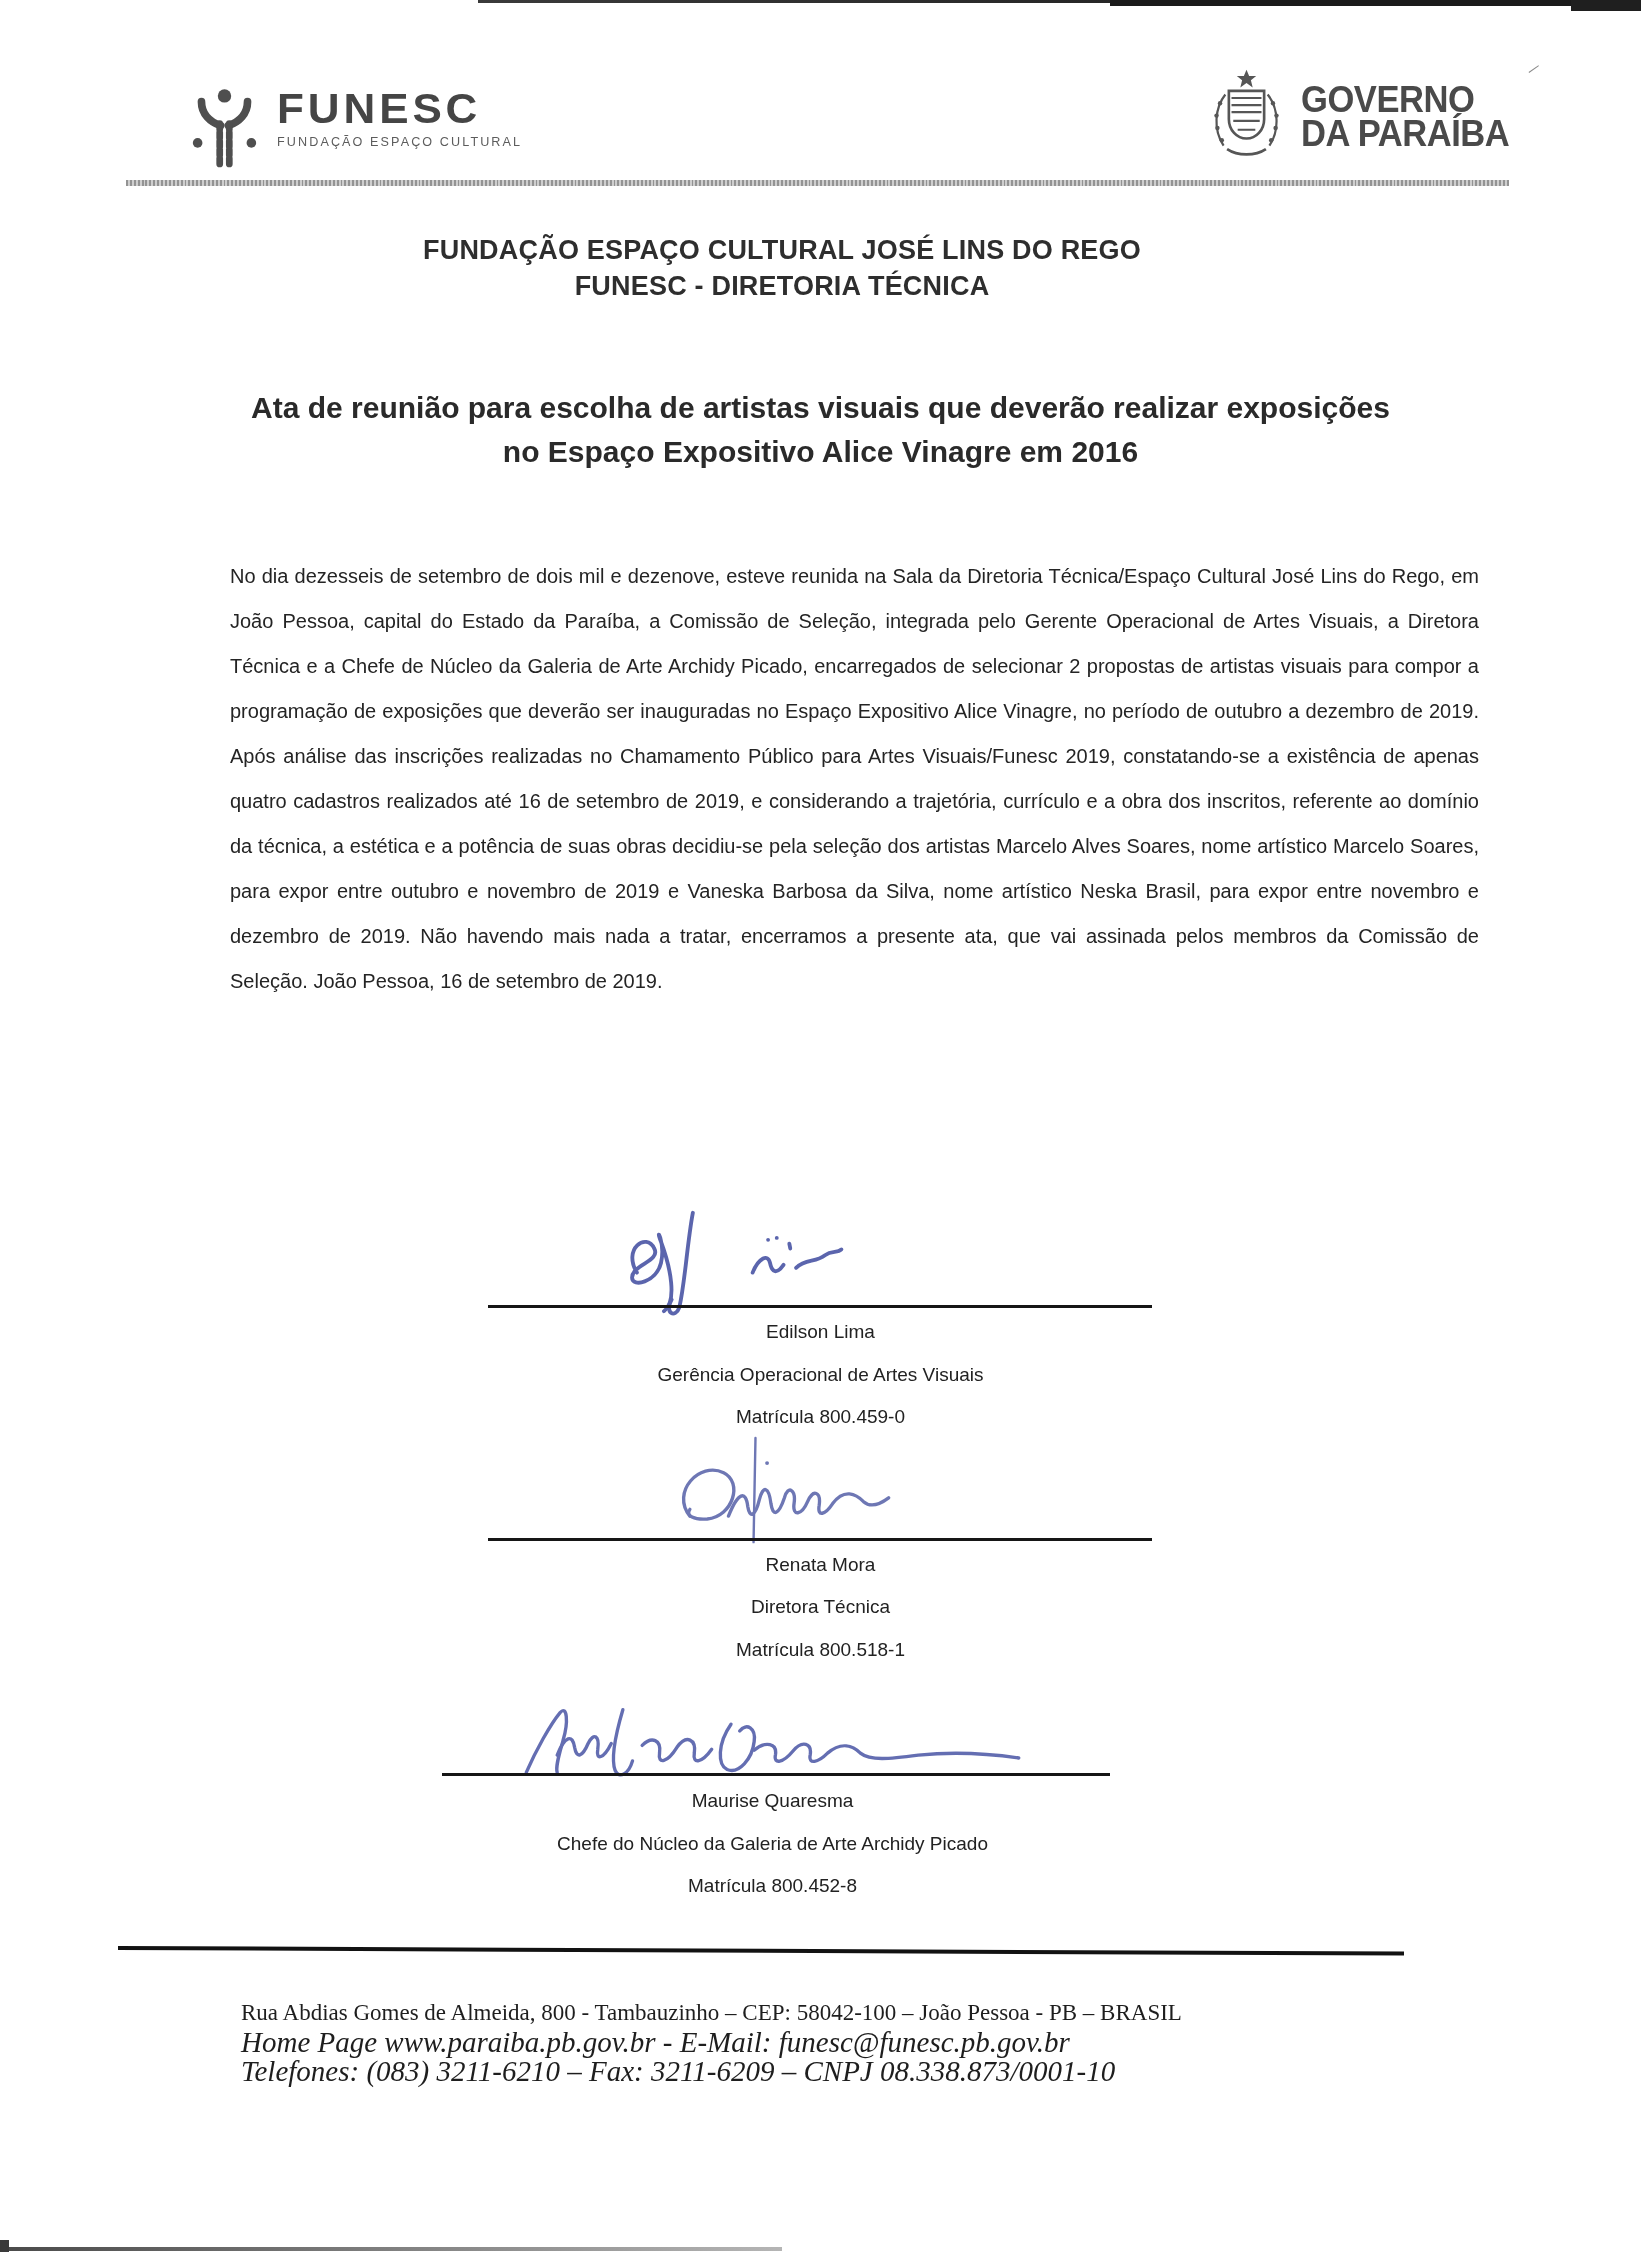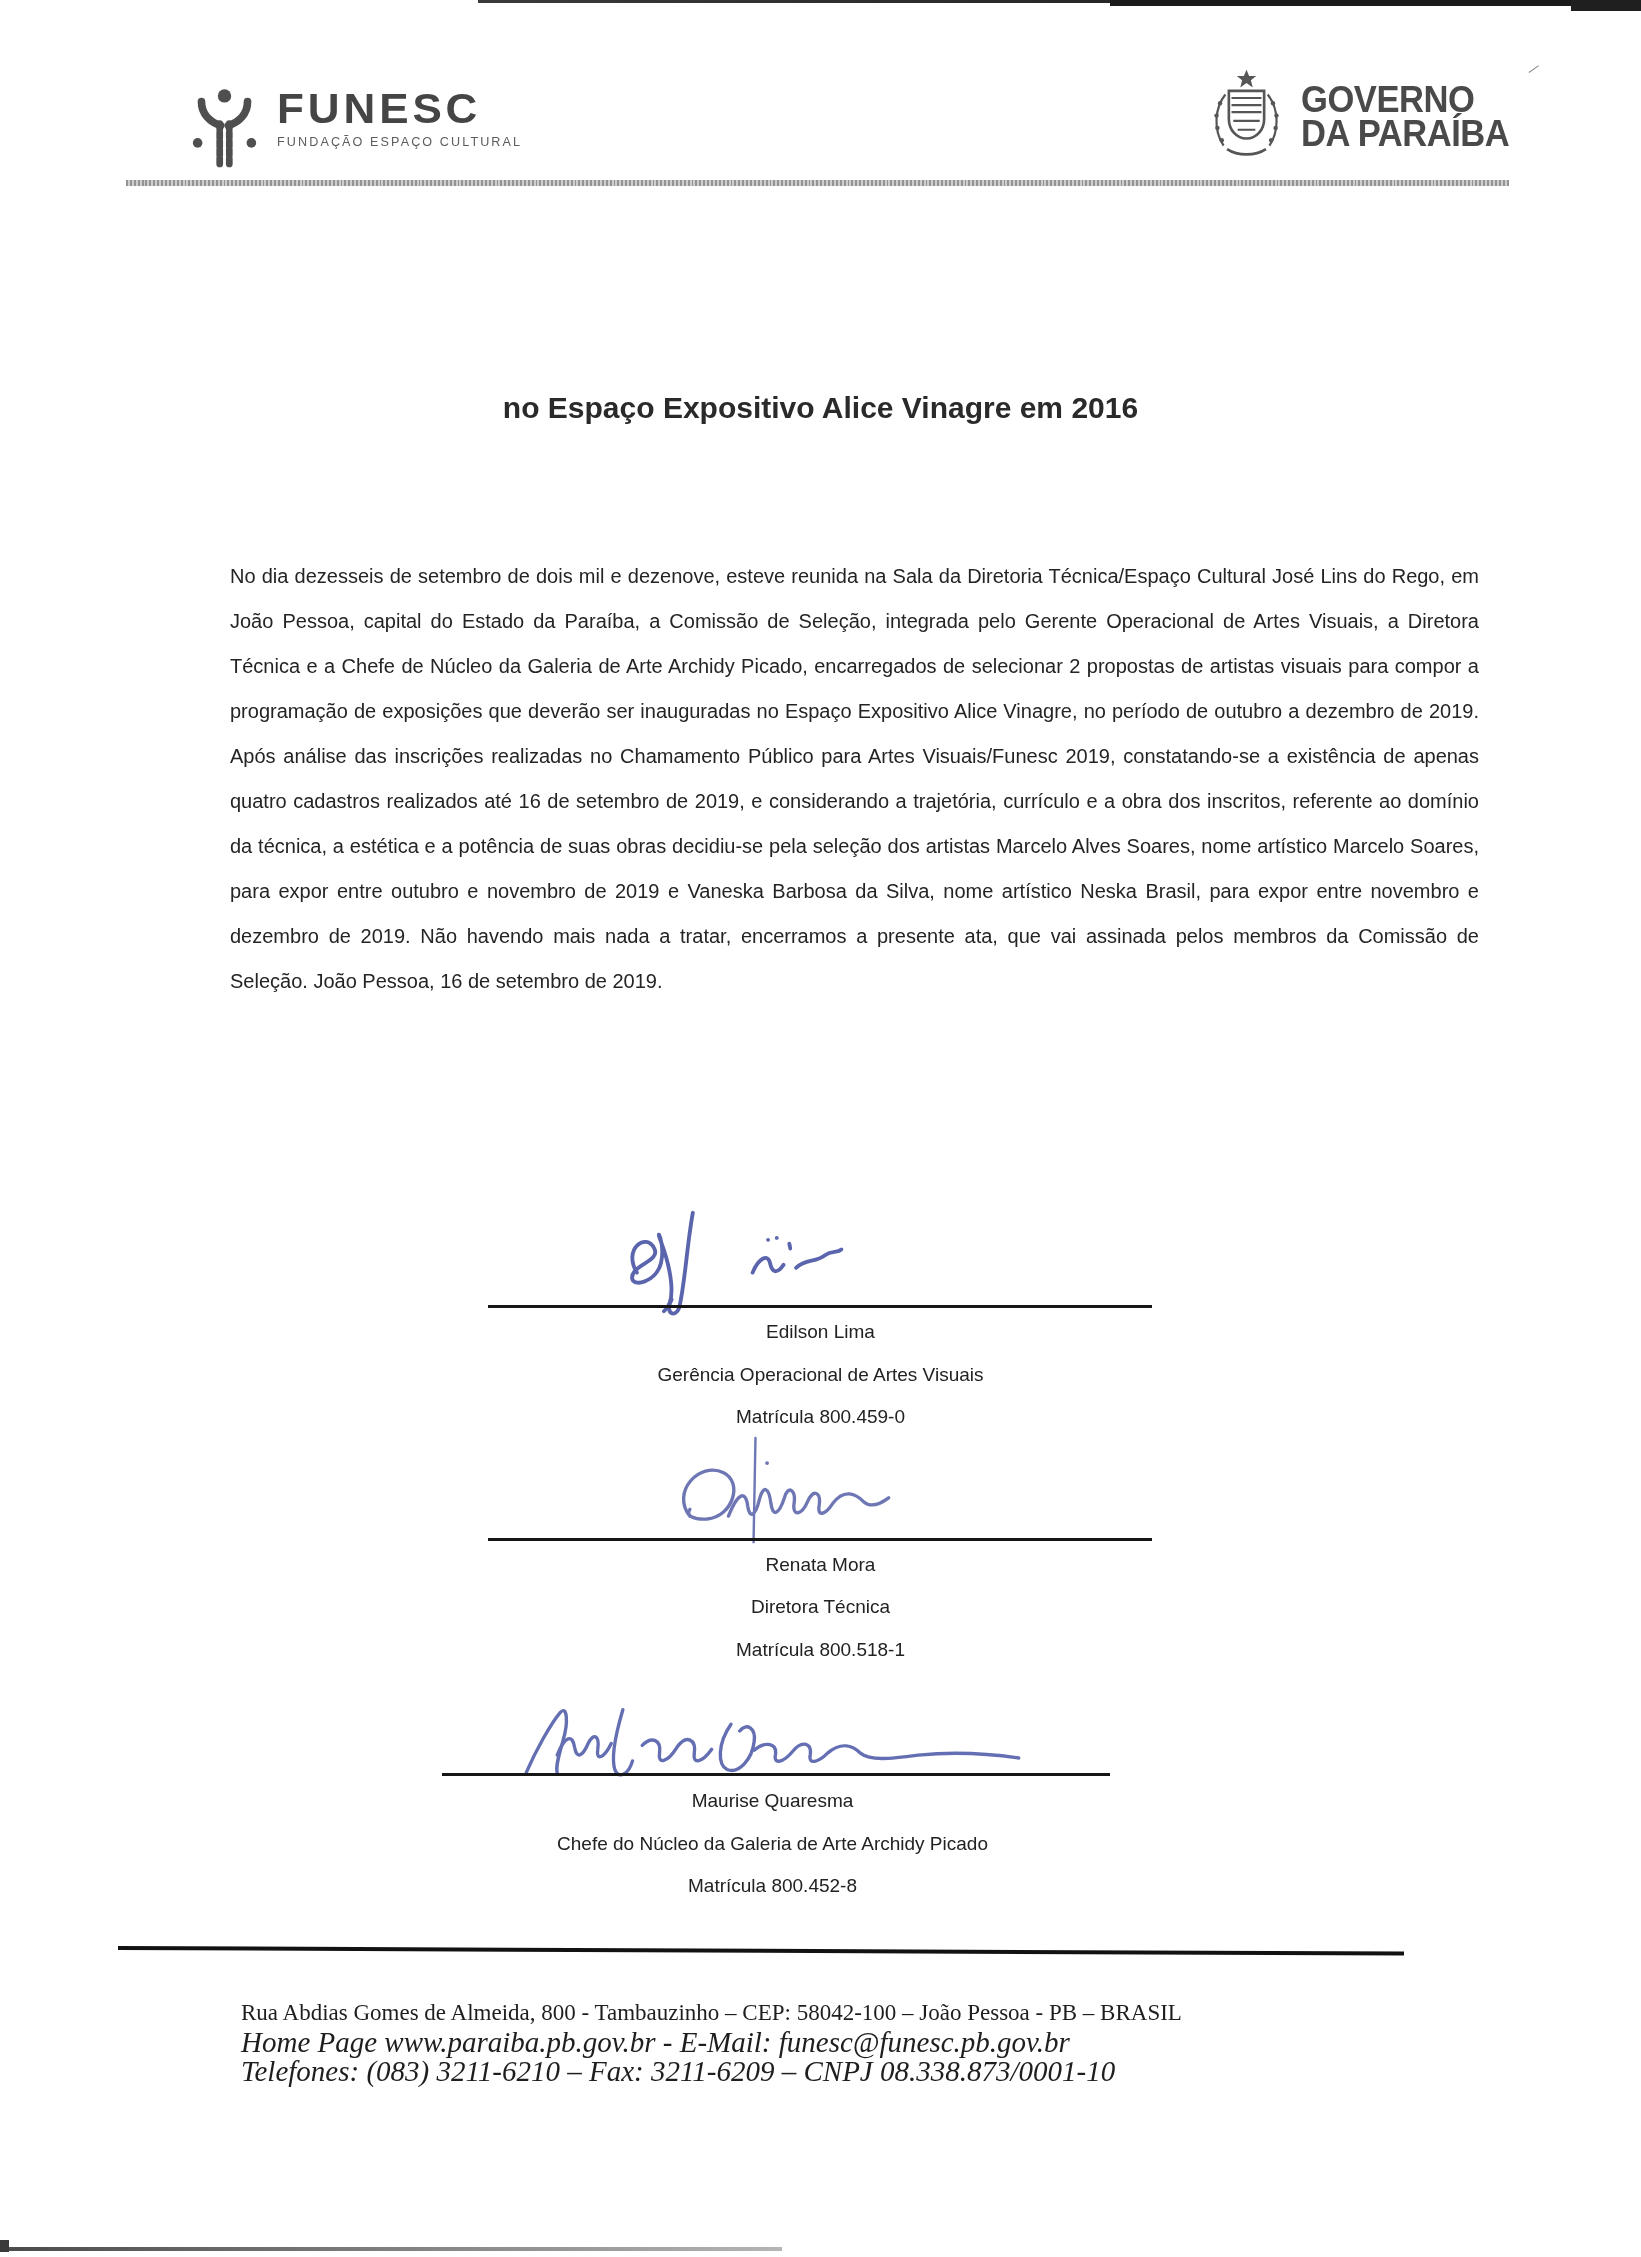--- a/index.html
+++ b/index.html
@@ -102,22 +102,27 @@
       </g>
     </svg>
     <div class="gov-text">
       <div>GOVERNO</div>
       <div>DA PARAÍBA</div>
     </div>
   </div>
 
   <div class="header-rule"></div>
 
+  <div class="org-title">
+    <div>FUNDAÇÃO ESPAÇO CULTURAL JOSÉ LINS DO REGO</div>
+    <div>FUNESC - DIRETORIA TÉCNICA</div>
+  </div>
 
   <div class="doc-title">
+    <div>Ata de reunião para escolha de artistas visuais que deverão realizar exposições</div>
     <div>no Espaço Expositivo Alice Vinagre em 2016</div>
   </div>
 
   <div class="body-par">No dia dezesseis de setembro de dois mil e dezenove, esteve reunida na Sala da Diretoria Técnica/Espaço Cultural José Lins do Rego, em João Pessoa, capital do Estado da Paraíba, a Comissão de Seleção, integrada pelo Gerente Operacional de Artes Visuais, a Diretora Técnica e a Chefe de Núcleo da Galeria de Arte Archidy Picado, encarregados de selecionar 2 propostas de artistas visuais para compor a programação de exposições que deverão ser inauguradas no Espaço Expositivo Alice Vinagre, no período de outubro a dezembro de 2019. Após análise das inscrições realizadas no Chamamento Público para Artes Visuais/Funesc 2019, constatando-se a existência de apenas quatro cadastros realizados até 16 de setembro de 2019, e considerando a trajetória, currículo e a obra dos inscritos, referente ao domínio da técnica, a estética e a potência de suas obras decidiu-se pela seleção dos artistas Marcelo Alves Soares, nome artístico Marcelo Soares, para expor entre outubro e novembro de 2019 e Vaneska Barbosa da Silva, nome artístico Neska Brasil, para expor entre novembro e dezembro de 2019. Não havendo mais nada a tratar, encerramos a presente ata, que vai assinada pelos membros da Comissão de Seleção. João Pessoa, 16 de setembro de 2019.</div>
 
   <svg class="sig-ink" style="left:579px;top:1205px;" width="328" height="114" viewBox="0 0 340 118">
     <g fill="none" stroke="#4a55a5" stroke-width="4" stroke-linecap="round" opacity=".9">
       <path d="M60 70 C45 45 70 28 78 45 C85 58 55 62 55 75 C55 86 80 80 85 60 C90 38 78 20 85 38 C95 65 102 100 88 110"></path>
       <path d="M118 8 C112 40 110 80 104 106 C100 118 88 112 96 98"></path>
       <path d="M180 70 C186 55 196 50 198 60 C200 70 205 72 212 62"></path>

